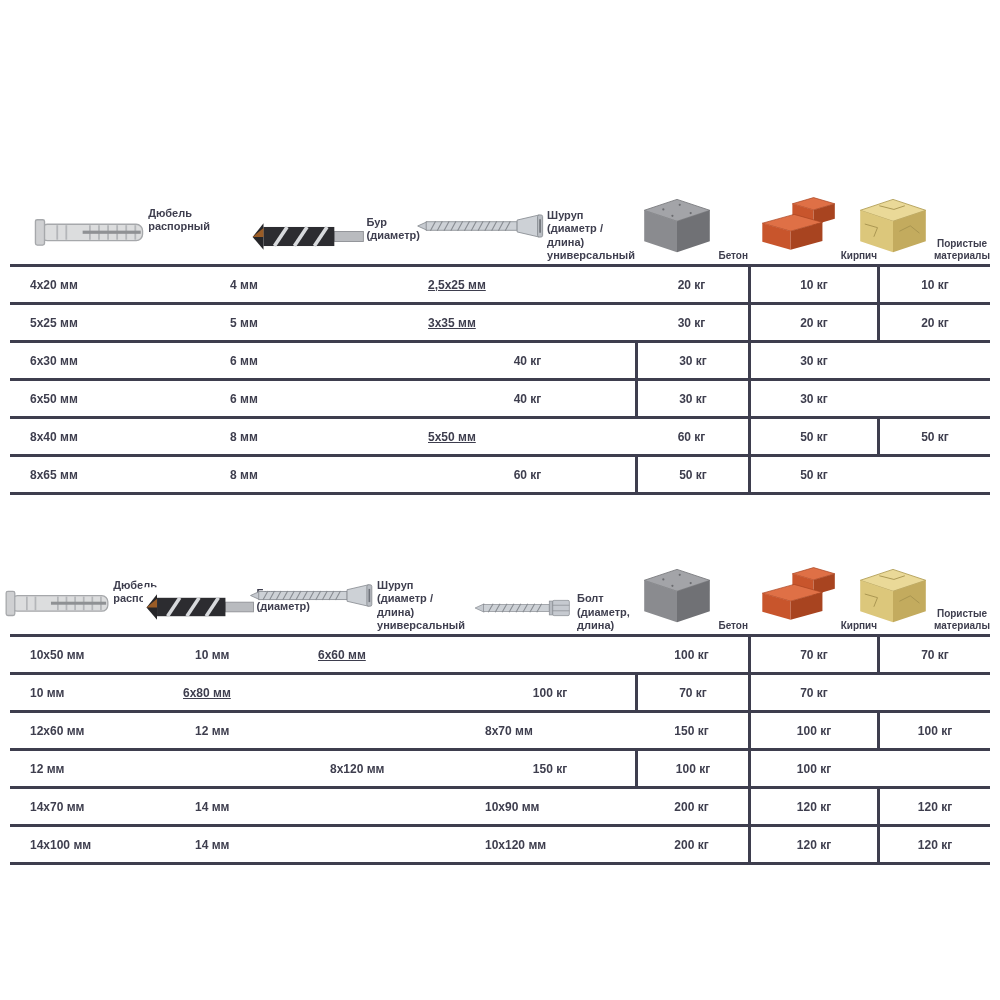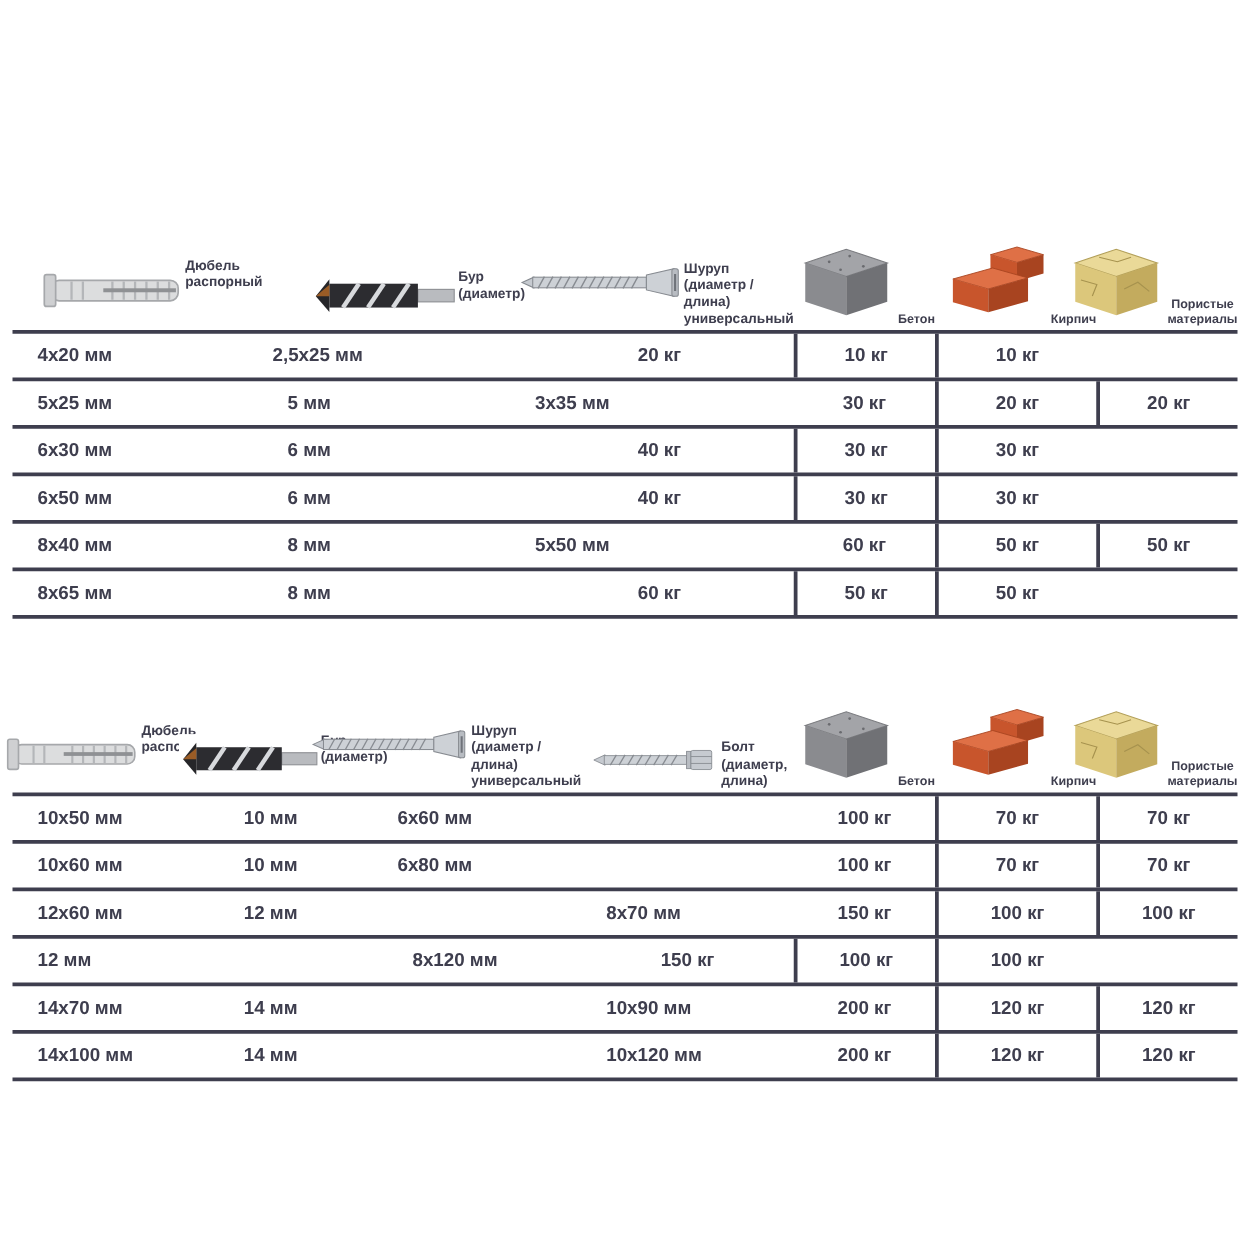--- a/index.html
+++ b/index.html
@@ -12,25 +12,25 @@
   .hdr{display:grid;height:96px;align-items:end;box-sizing:border-box;padding-bottom:2px;}
   .t1 .hdr,.t1 .row{grid-template-columns:200px 210px 215px 113px 129px 113px;}
   .t2 .hdr,.t2 .row{grid-template-columns:165px 135px 155px 170px 113px 129px 113px;}
   .hcell{display:flex;flex-direction:row;justify-content:flex-end;}
   .hcell.item{align-items:flex-start;padding-left:8px;}
   .hcell.mh{align-items:flex-end;}
   .icon{display:block;margin-bottom:5px;}
   .icon svg{display:block;}
   .hlabel{font-size:11px;font-weight:bold;line-height:1.2;white-space:pre-line;}
   .hcell.mh .hlabel{text-align:center;font-size:10px;}
-  .row{display:grid;height:35px;border-top:3px solid var(--line);font-size:15px;font-weight:bold;}
+  .row{display:grid;height:35px;border-top:3px solid var(--line);font-size:12px;font-weight:bold;}
   .rows .row:last-child{border-bottom:3px solid var(--line);}
   .cell{display:flex;align-items:center;height:100%;box-sizing:border-box;white-space:nowrap;}
   .c-item{padding-left:20px;}
-  .c-item3{padding-left:8px;}
+  .c-item3{padding-left:8px;text-decoration:underline;}
   .c-mat{justify-content:center;padding-left:0;text-align:right;}
   .c-div{border-left:3px solid var(--line);}
 </style>
 </head>
 <body>
 
 <div class="page">
 
   <section class="block b1 t1">
     <div class="hdr">
@@ -149,20 +149,21 @@
             </g>
           </svg>
         </span>
         <span class="hlabel">Пористые материалы</span>
       </div>
     </div>
 
     <div class="rows">
         <div class="row">
           <div class="cell c-item">4x20 мм</div>
+          <div class="cell c-item">4 мм</div>
           <div class="cell c-item3">2,5x25 мм</div>
           <div class="cell c-mat">20 кг</div>
           <div class="cell c-mat c-div">10 кг</div>
           <div class="cell c-mat c-div">10 кг</div>
         </div>
         <div class="row">
           <div class="cell c-item">5x25 мм</div>
           <div class="cell c-item">5 мм</div>
           <div class="cell c-item3">3x35 мм</div>
           <div class="cell c-mat">30 кг</div>
@@ -351,21 +352,20 @@
         <div class="row">
           <div class="cell c-item">10x50 мм</div>
           <div class="cell c-item">10 мм</div>
           <div class="cell c-item3">6x60 мм</div>
           <div class="cell c-item"></div>
           <div class="cell c-mat">100 кг</div>
           <div class="cell c-mat c-div">70 кг</div>
           <div class="cell c-mat c-div">70 кг</div>
         </div>
         <div class="row">
-          <div class="cell c-item">10x60 мм</div>
           <div class="cell c-item">10 мм</div>
           <div class="cell c-item3">6x80 мм</div>
           <div class="cell c-item"></div>
           <div class="cell c-mat">100 кг</div>
           <div class="cell c-mat c-div">70 кг</div>
           <div class="cell c-mat c-div">70 кг</div>
         </div>
         <div class="row">
           <div class="cell c-item">12x60 мм</div>
           <div class="cell c-item">12 мм</div>

